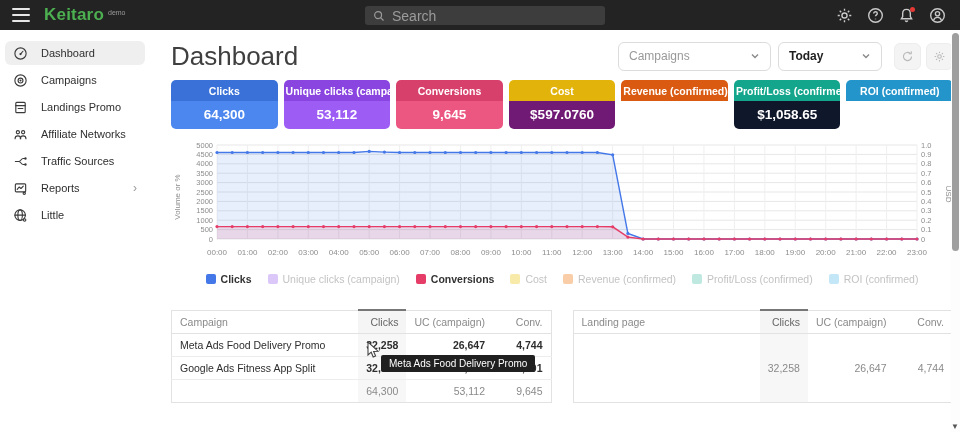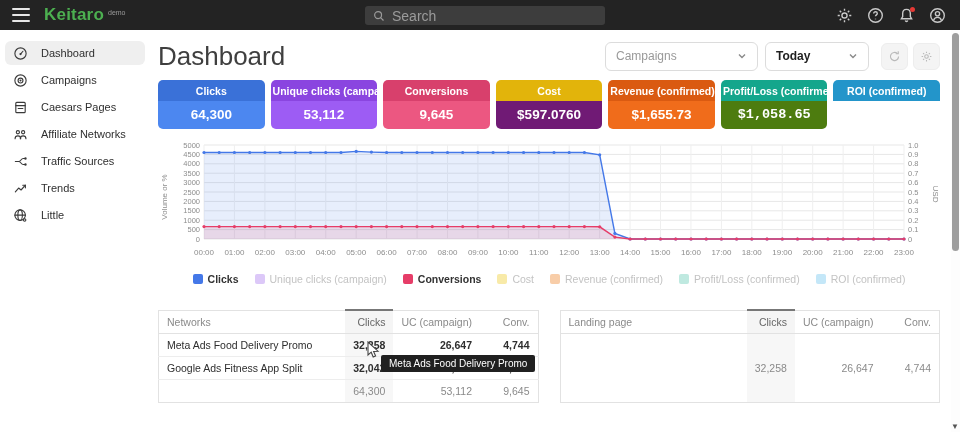--- a/index.html
+++ b/index.html
@@ -16,21 +16,21 @@
   .search { position:absolute; left:365px; top:6px; width:240px; height:19px; background:#3d3d3d;
     border-radius:3px; display:flex; align-items:center; padding:0 8px; color:#9b9b9b; }
   .search svg { flex:0 0 auto; margin-right:7px; }
   .search .ph { font-size:14px; color:#9b9b9b; }
   .top-icons { position:absolute; right:14px; top:0; height:30px; display:flex; align-items:center; gap:14px; }
   .tico { position:relative; width:17px; height:17px; color:#c9c9c9; cursor:pointer; }
   .tico svg { width:17px; height:17px; display:block; }
   .bell-dot { position:absolute; top:0px; right:0px; width:5px; height:5px; border-radius:50%; background:#e53935; }
 
   
-  .shell { display:flex; height:402px; }
+  .shell { display:flex; height:402px;gap:13px; }
   .sidebar { width:150px; background:#fff; padding-top:8px; flex:0 0 150px; }
   .side-item { display:flex; align-items:center; height:24px; margin:3px 5px; padding:0 8px;
     border-radius:6px; cursor:pointer; color:#2f2f2f; }
   .side-item.active { background:#efefef; }
   .side-item svg { width:15px; height:15px; stroke:#3a3a3a; fill:none; stroke-width:1.2;
     stroke-linecap:round; stroke-linejoin:round; flex:0 0 auto; }
   .side-item .lbl { font-size:11px; margin-left:13px; flex:1; }
   .side-item .chev { color:#9a9a9a; font-size:12px; }
 
   .main { flex:1; padding:6px 20px 0 8px; position:relative; }
@@ -154,21 +154,21 @@
           <circle cx="8" cy="8" r="0.5"></circle>
         </svg>
         <span class="lbl">Campaigns</span>
       </div>
       <div class="side-item">
         <svg viewBox="0 0 16 16">
           <rect x="3" y="2.5" width="10" height="11" rx="1"></rect>
           <line x1="3" y1="6" x2="13" y2="6"></line>
           <line x1="5.5" y1="9" x2="10.5" y2="9"></line>
         </svg>
-        <span class="lbl">Caesars Pages</span>
+        <span class="lbl">Landings Promo</span>
       </div>
       <div class="side-item">
         <svg viewBox="0 0 16 16">
           <circle cx="5.2" cy="5.6" r="1.7"></circle>
           <circle cx="10.8" cy="5.6" r="1.7"></circle>
           <path d="M2.2 12.5c0-1.8 1.3-3 3-3s3 1.2 3 3"></path>
           <path d="M7.8 12.5c0-1.8 1.3-3 3-3s3 1.2 3 3"></path>
         </svg>
         <span class="lbl">Affiliate Networks</span>
       </div>
@@ -176,24 +176,26 @@
         <svg viewBox="0 0 16 16">
           <path d="M2.5 8h3.6c2.4 0 2.4-3.2 4.8-3.2h1.6"></path>
           <path d="M6.1 8c2.4 0 2.4 3.2 4.8 3.2h1.6"></path>
           <circle cx="13.3" cy="4.8" r="0.7"></circle>
           <circle cx="13.3" cy="11.2" r="0.7"></circle>
         </svg>
         <span class="lbl">Traffic Sources</span>
       </div>
       <div class="side-item">
         <svg viewBox="0 0 16 16">
-          <polyline points="2.5,11.5 6,7.5 8.6,9.6 13.2,4.5"></polyline>
-          <polyline points="10.4,4.5 13.2,4.5 13.2,7.3"></polyline>
-        </svg>
-        <span class="lbl">Trends</span>
+          <rect x="2.5" y="3" width="11" height="8.6" rx="1"></rect>
+          <polyline points="4.5,9 6.5,6.4 8.5,8 11,5.4"></polyline>
+          <circle cx="12" cy="13" r="1.2"></circle>
+        </svg>
+        <span class="lbl">Reports</span>
+        <span class="chev">›</span>
       </div>
       <div class="side-item">
         <svg viewBox="0 0 16 16">
           <circle cx="7.6" cy="7.6" r="5.6"></circle>
           <ellipse cx="7.6" cy="7.6" rx="2.4" ry="5.6"></ellipse>
           <line x1="2" y1="7.6" x2="13.2" y2="7.6"></line>
           <circle cx="12.4" cy="12.8" r="1.3"></circle>
         </svg>
         <span class="lbl">Little</span>
       </div>
@@ -240,25 +242,24 @@
         <div class="card">
           <div class="c-h" style="background: rgb(216, 64, 108);">Conversions</div>
           <div class="c-v" style="background: rgb(236, 87, 129);">9,645</div>
         </div>
         <div class="card">
           <div class="c-h" style="background: rgb(226, 180, 11);">Cost</div>
           <div class="c-v" style="background: #701a75;">$597.0760</div>
         </div>
         <div class="card">
           <div class="c-h" style="background: rgb(218, 90, 17);">Revenue (confirmed)</div>
-          <div class="c-v" style="background: rgb(240, 108, 27);">$1,655.73</div>
         </div>
         <div class="card">
           <div class="c-h" style="background: rgb(20, 166, 140);">Profit/Loss (confirmed)</div>
-          <div class="c-v" style="background: #4d7c0f; font-family: Liberation Mono, monospace;">$1,058.65</div>
+          <div class="c-v" style="background: #0f172a;">$1,058.65</div>
         </div>
         <div class="card">
           <div class="c-h" style="background: rgb(35, 149, 202);">ROI (confirmed)</div>
         </div>
       </div>
 
     <div class="chart-wrap">
       <svg id="chartSvg" width="782" height="124" viewBox="0 0 782 124">
           <line x1="46" y1="100" x2="746" y2="100" stroke="#e7e7e7" stroke-width="1"></line>
           <line x1="46" y1="90.6" x2="746" y2="90.6" stroke="#e7e7e7" stroke-width="1"></line>
@@ -472,21 +473,21 @@
         <div class="leg-item off">
           <span class="leg-sw" style="background: rgb(196, 231, 248);"></span>
           <span class="leg-lb">ROI (confirmed)</span>
         </div>
       </div>
 
     <div class="tables">
       <table class="tbl" id="campaignTable">
           <thead>
             <tr>
-              <th class="col-name name">Networks</th>
+              <th class="col-name name">Campaign</th>
               <th class="col-clicks sorted">Clicks</th>
               <th class="col-uc">UC (campaign)</th>
               <th class="col-conv">Conv.</th>
             </tr>
           </thead>
           <tbody>
             <tr class="body-row">
               <td class="name">Meta Ads Food Delivery Promo</td>
               <td class="num clicks-col">32,258</td>
               <td class="num">26,647</td>

